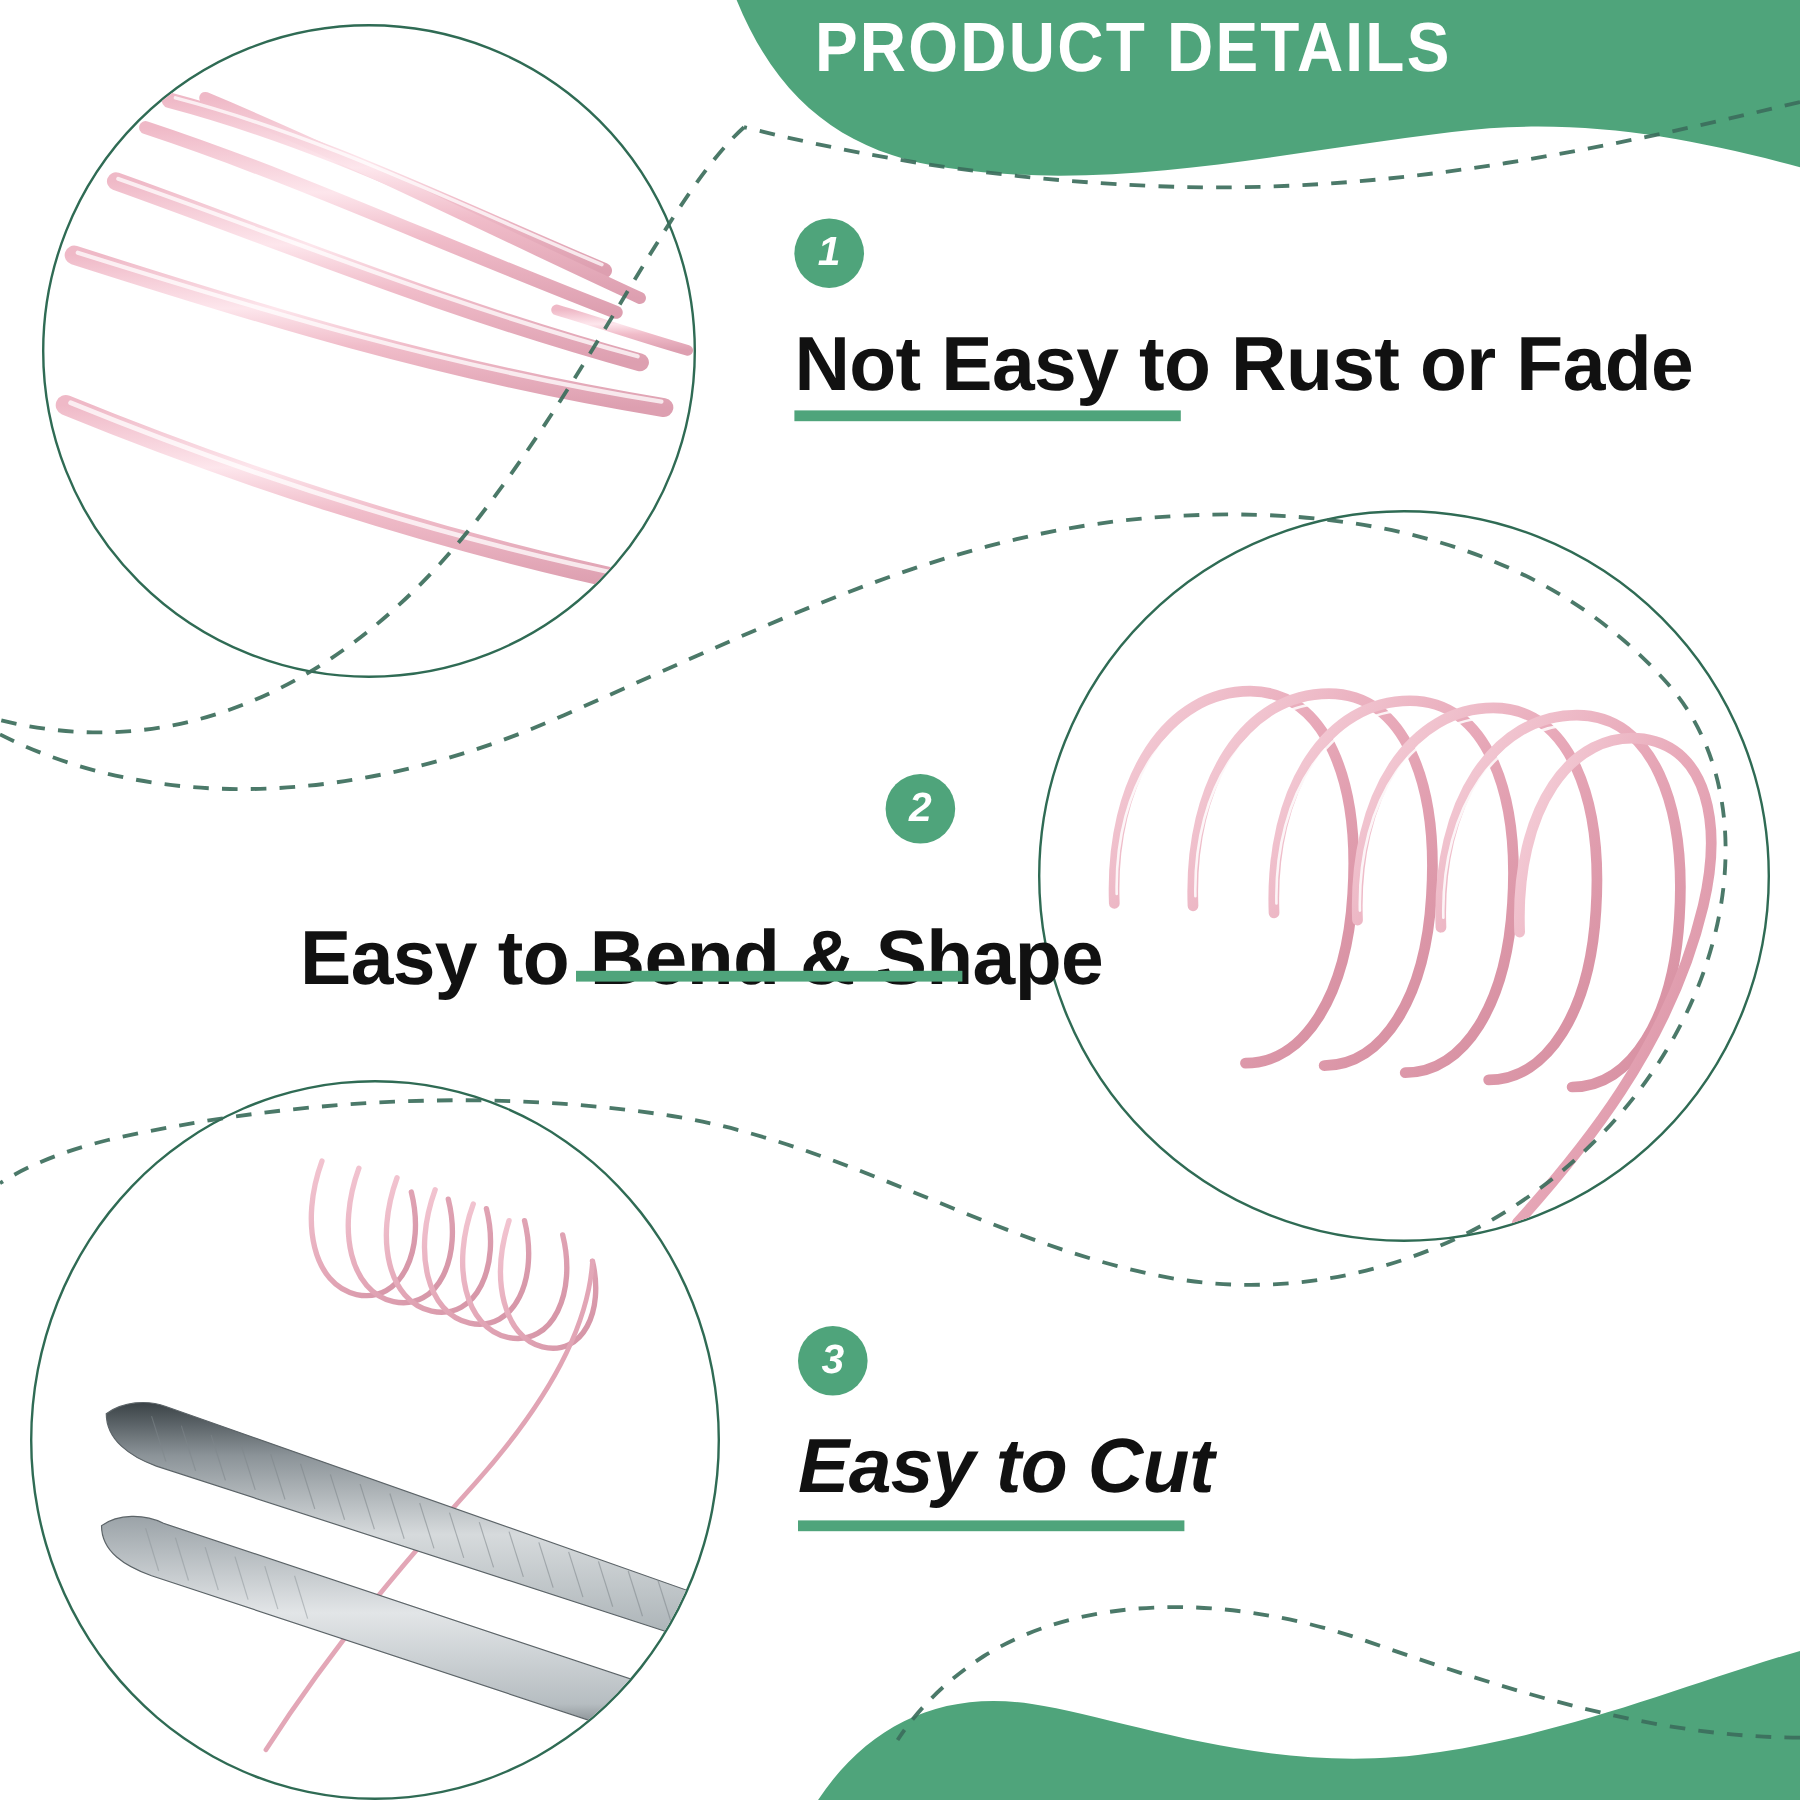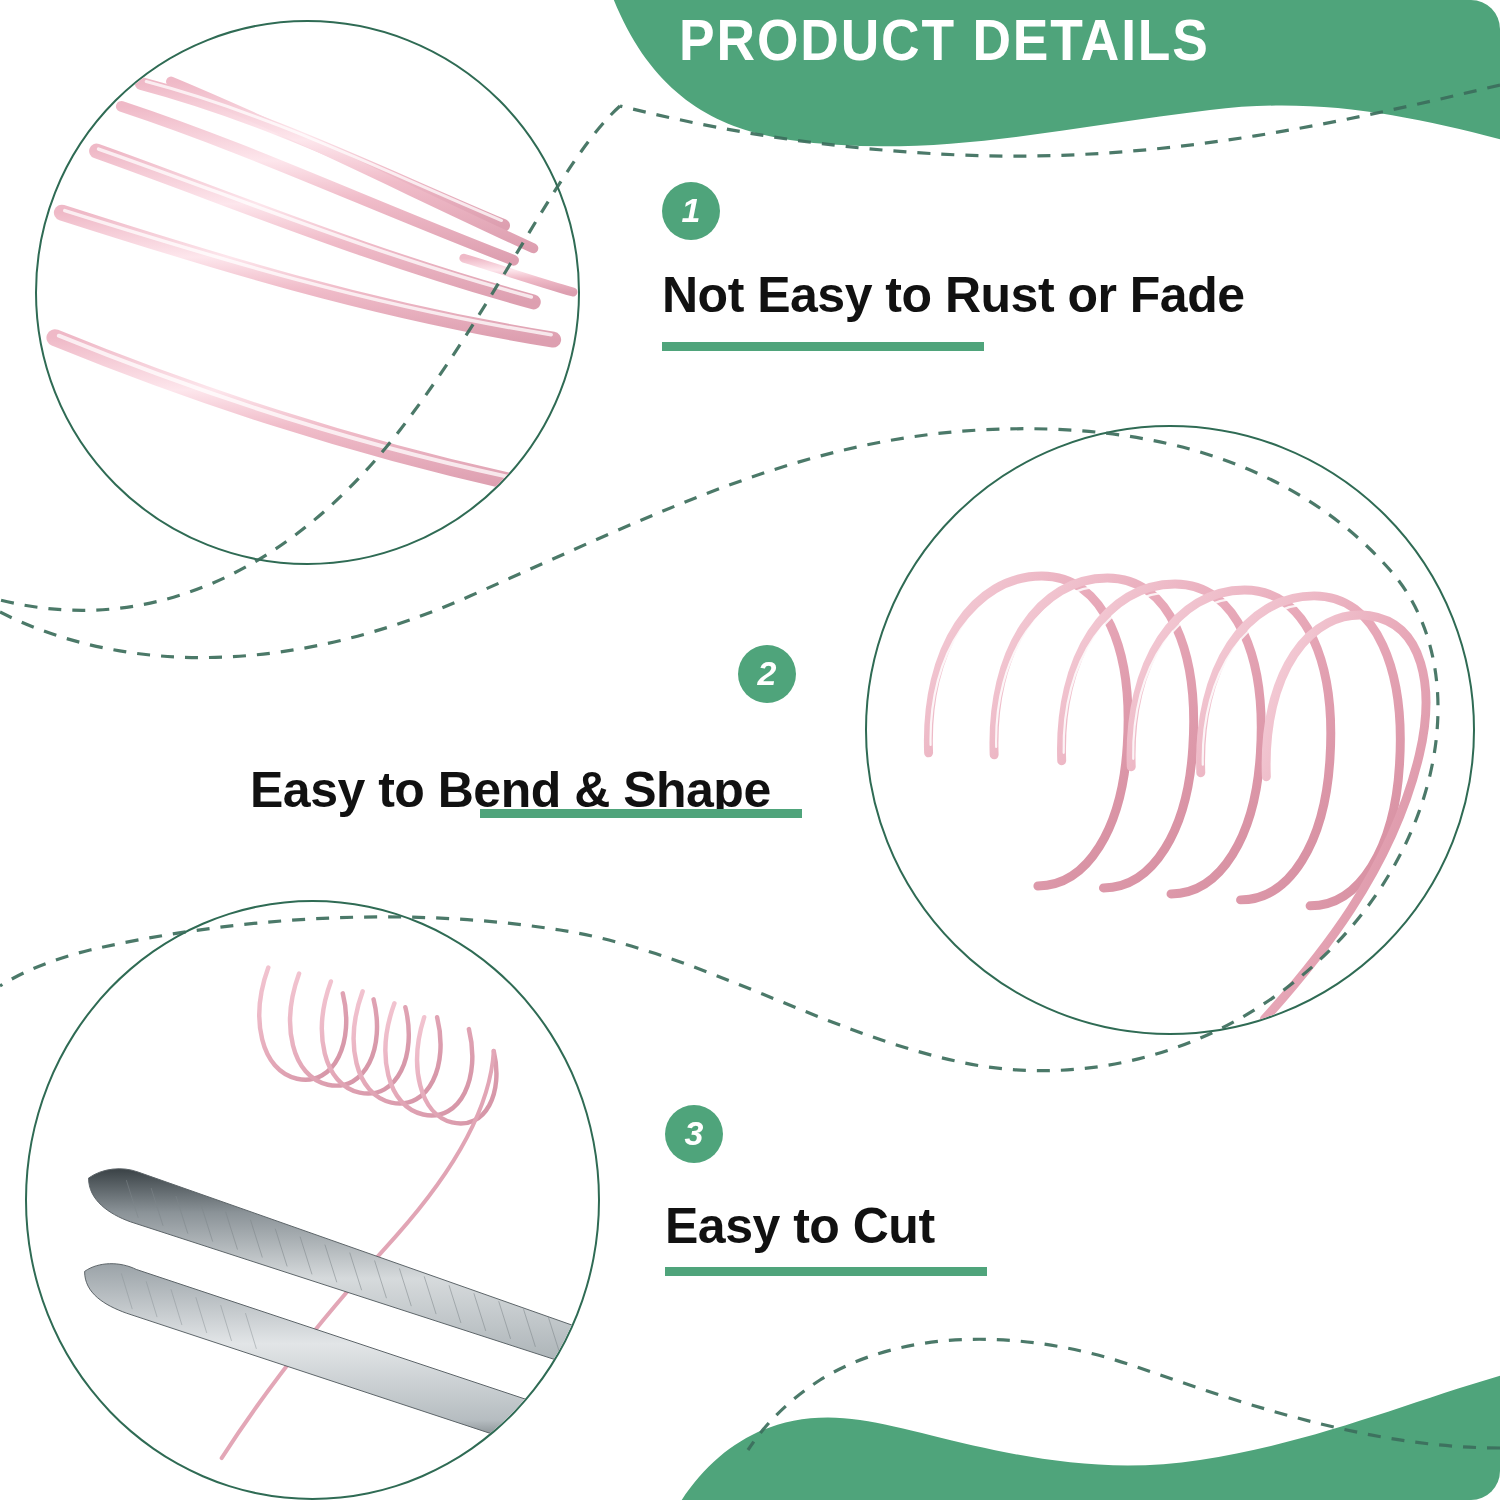--- a/index.html
+++ b/index.html
@@ -8,21 +8,20 @@
     padding: 0;
     background: #ffffff;
   }
   #canvas {
     position: relative;
     width: 1500px;
     height: 1500px;
     background: #ffffff;
     overflow: hidden;
     font-family: "Liberation Sans", "DejaVu Sans", sans-serif;
-    border-radius: 29px;
   }
   .layer {
     position: absolute;
     top: 0; left: 0;
     width: 1500px;
     height: 1500px;
   }
   #bg-shapes { z-index: 1; }
   #photos    { z-index: 2; }
   #decor-top { z-index: 3; }
@@ -63,21 +62,21 @@
     align-items: center;
     justify-content: center;
     line-height: 1;
     box-sizing: border-box;
     padding-bottom: 2px;
   }
 
   .headline {
     position: absolute;
     color: #111111;
-    font-size: 50px;
+    font-size: 64px;
     font-weight: bold;
     white-space: nowrap;
     font-family: "Liberation Sans Narrow", "Liberation Sans", sans-serif;
     letter-spacing: -0.5px;
   }
 
   .rule {
     position: absolute;
     height: 9px;
     background: #4FA47B;
@@ -91,21 +90,21 @@
 
   
   #feature-2 { left: 250px; top: 645px; }
   #feature-2 .badge    { left: 488px; top: 0px; }
   #feature-2 .headline { left: 0px;   top: 88px; right: auto; margin-top: 28px; }
   #feature-2 .rule     { left: 230px; top: 164px; width: 322px; }
 
   
   #feature-3 { left: 665px; top: 1105px; }
   #feature-3 .badge    { left: 0px; top: 0px; }
-  #feature-3 .headline { left: 0px; top: 92px; }
+  #feature-3 .headline { left: 0px; top: 79px; font-style: italic; }
   #feature-3 .rule     { left: 0px; top: 162px; width: 322px; }
 
   
   .photo-circle {
     position: absolute;
     border-radius: 50%;
     overflow: hidden;
     background: #ffffff;
     border: 2px solid #2F6B54;
     box-sizing: border-box;

